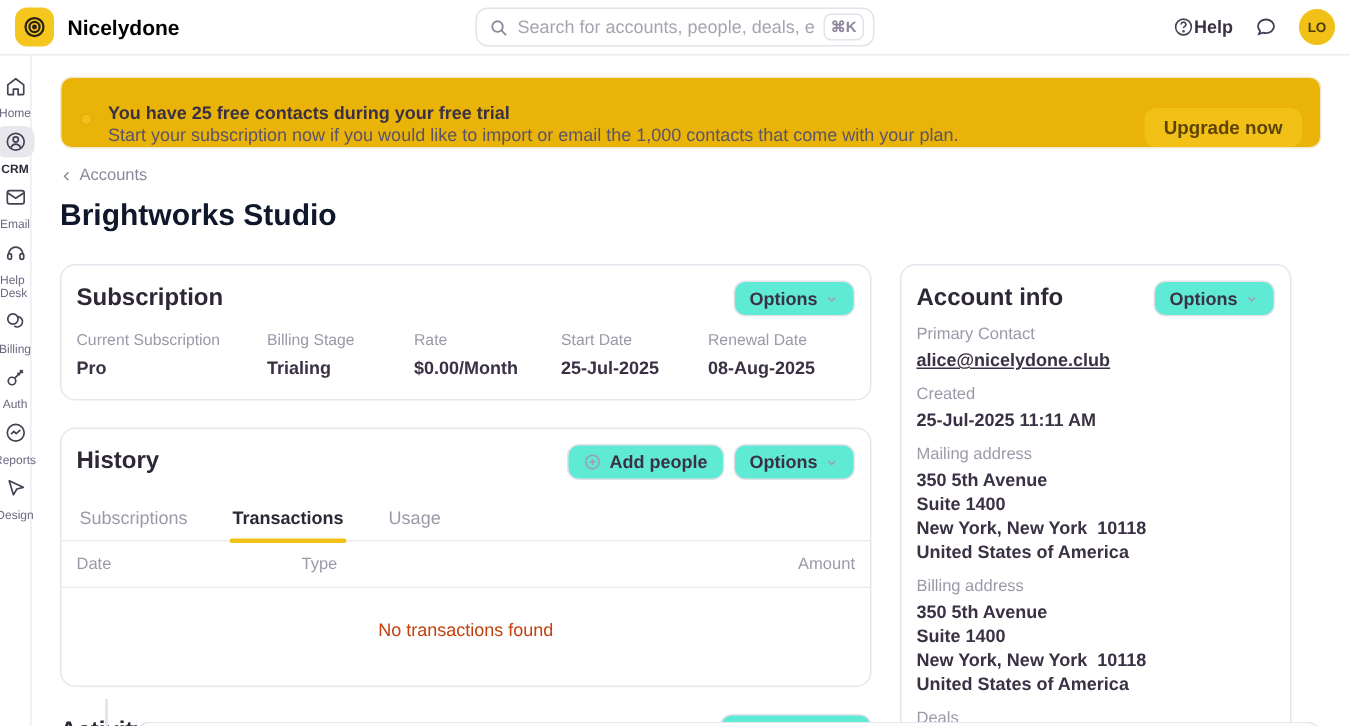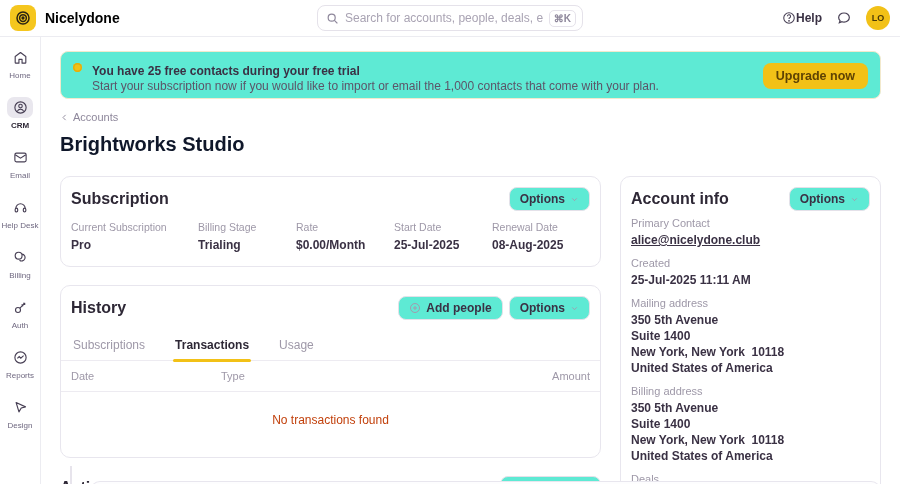--- a/index.html
+++ b/index.html
@@ -17,31 +17,31 @@
   .search-bar input::placeholder { color:#a9a3b3; }
   .kbd { font-size:10px; color:#8e879b; border:1px solid #e5e2ea; border-radius:5px; padding:2px 4px; font-weight:bold; }
   .header-right { flex:1; display:flex; align-items:center; justify-content:flex-end; gap:14px; }
   .help-link { display:flex; align-items:center; gap:0; font-size:12px; font-weight:bold; color:#3a3144; cursor:pointer; }
   .avatar { width:24px; height:24px; border-radius:50%; background:#f2c117; display:flex; align-items:center; justify-content:center; font-size:9px; font-weight:bold; color:#4a3a07; }
   .icon { display:inline-flex; align-items:center; justify-content:center; color:#473f54; }
   .icon svg { display:block; }
 
   
   .body-row { display:flex; height:447px; }
-  .sidebar { width:41px; border-right:1px solid #ececf1; padding-top:8px; display:flex; flex-direction:column; align-items:center; gap:13px; }
+  .sidebar { width:21px; border-right:1px solid #ececf1; padding-top:8px; display:flex; flex-direction:column; align-items:center; gap:0; }
   .side-item { display:flex; flex-direction:column; align-items:center; width:100%; cursor:pointer; padding:2px 0; }
   .side-ico { width:26px; height:21px; display:flex; align-items:center; justify-content:center; border-radius:7px; color:#4a4356; }
   .side-item.active .side-ico { background:#e9e7ee; }
   .side-label { font-size:8px; color:#6f6880; margin-top:3px; }
   .side-item.active .side-label { font-weight:bold; color:#2e2836; }
 
   .main { flex:1; padding:14px 19px 0 19px; }
 
   
-  .banner { height:48px; background:#5eead4; border:1px solid #f2e9cd; border-radius:8px; display:flex; align-items:flex-start; padding:11px 12px; }
+  .banner { height:48px; background:#eab308; border:1px solid #f2e9cd; border-radius:8px; display:flex; align-items:flex-end; padding:0 12px; }
   .banner-dot { width:9px; height:9px; border-radius:50%; background:#f2c117; box-shadow:0 0 0 1.5px #e4ae0c inset; margin:0 10px 14px 0; flex:0 0 auto; }
   .banner-text { flex:1; }
   .banner-title { font-size:12px; font-weight:bold; color:#3a3144; line-height:16px; }
   .banner-sub { font-size:12px; color:#5c5468; line-height:15px; }
   .upgrade-btn { background:#f2c117; border:none; border-radius:8px; padding:6px 13px; font-size:12.5px; font-weight:bold; color:#5f4303; cursor:pointer; font-family:"Liberation Sans", sans-serif; }
 
   
   .breadcrumb { margin-top:10px; height:16px; display:flex; align-items:center; gap:4px; font-size:11px; color:#8e879b; cursor:pointer; }
   .page-title { margin-top:6px; font-size:20px; line-height:26px; font-weight:bold; color:#0f172a; }
 

